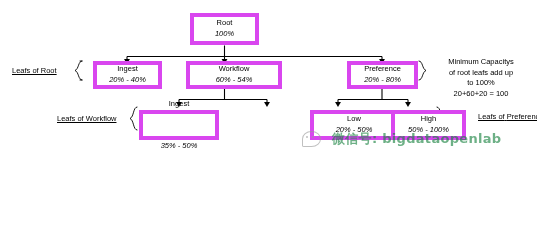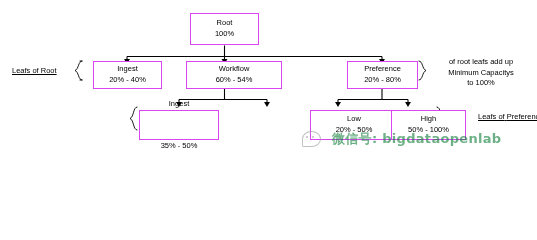--- a/index.html
+++ b/index.html
@@ -8,34 +8,34 @@
     background:#ffffff;
     font-family:"Liberation Sans", sans-serif;
     overflow:hidden;
     position:relative;
   }
   #diagram{position:absolute;left:0;top:0;width:537px;height:157px;}
 
   .node{
     position:absolute;
     box-sizing:border-box;
-    border:1px solid #d946ef;
+    border:4px solid #d946ef;
     background:#ffffff;
     display:flex;
     flex-direction:column;
     align-items:center;
     justify-content:center;
     text-align:center;
     color:#000000;
     font-size:7.5px;
     line-height:1.45;
     z-index:3;
   }
   .node .t1{display:block;white-space:nowrap;}
-  .node .t2{display:block;white-space:nowrap;}
+  .node .t2{display:block;white-space:nowrap;font-style:italic;}
 
   .side-label{
     position:absolute;
     font-size:7.5px;
     color:#000;
     line-height:1.35;
     text-align:center;
     white-space:nowrap;
     z-index:3;
     text-decoration:underline;
@@ -164,30 +164,32 @@
     <span class="t2">20% - 50%</span>
   </div>
 
   <div class="node" style="left:391px;top:110px;width:75px;height:30px;">
     <span class="t1">High</span>
     <span class="t2">50% - 100%</span>
   </div>
 
   <div class="side-label" style="left:12px;top:66px;">Leafs of Root</div>
 
+  <div class="side-label" style="left:57px;top:114px;">Leafs of Workflow</div>
 
   <div class="side-label" style="left:478px;top:112px;text-align:center;">
     <span>Leafs of</span>
     <span>Preference</span>
   </div>
 
   <div class="note" style="left:428px;top:57px;width:106px;">
+    <span>Minimum Capacitys</span>
     <span>of root leafs add up</span>
-    <span>Minimum Capacitys</span>
     <span>to 100%</span>
+    <span>20+60+20 = 100</span>
   </div>
 
   <div class="watermark">
     <div class="wm-logo"></div>
     <div class="wm-text">微信号: bigdataopenlab</div>
   </div>
 
 </div>
 
 </body></html>

